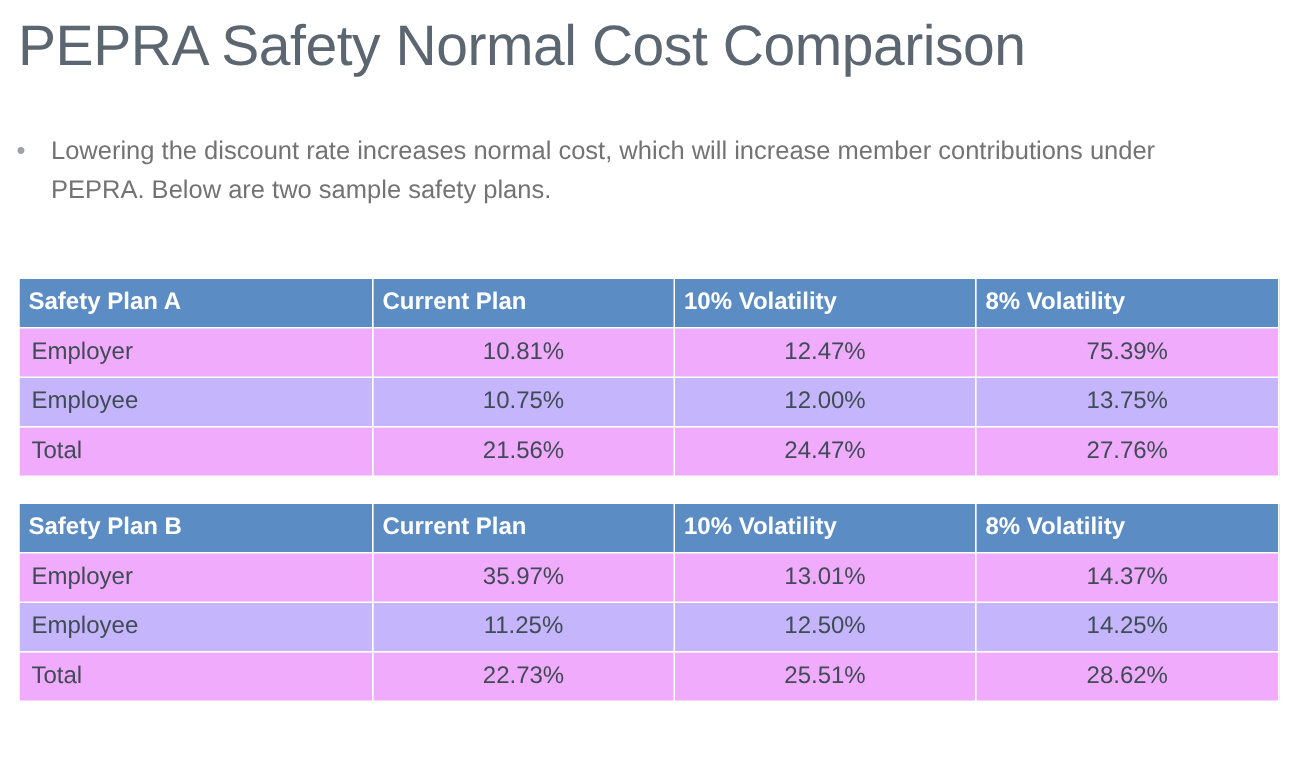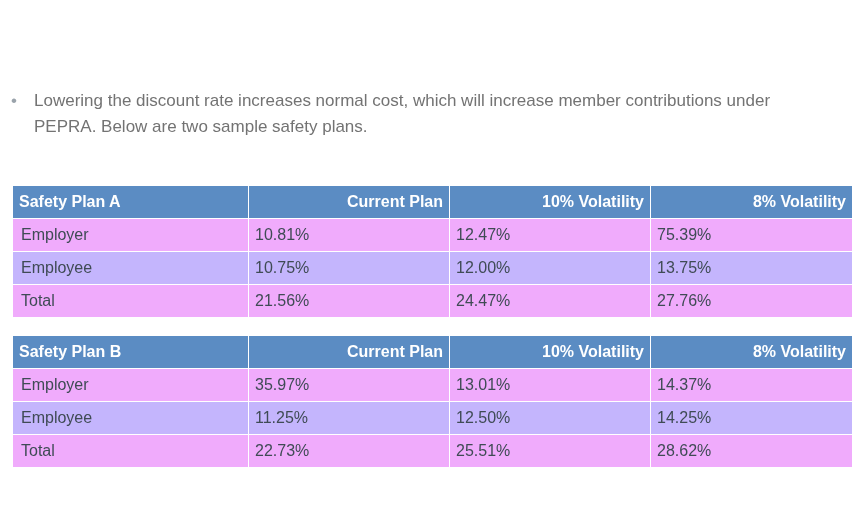--- a/index.html
+++ b/index.html
@@ -64,31 +64,32 @@
     border-collapse: collapse;
     table-layout: fixed;
     margin-bottom: 17px;
   }
   table.data-table th {
     background: #5b8cc3;
     color: #ffffff;
     font-size: 16px;
     font-weight: bold;
     height: 32px;
-    text-align: right;
+    text-align: left;
     border: 1px solid #ffffff;
     padding: 0 6px;
   }
   table.data-table th.first-col {
     text-align: left;
   }
   table.data-table td {
     font-size: 16px;
     color: #3f4b55;
     height: 32px;
+    text-align: center;
     border: 1px solid #ffffff;
     padding: 0 6px;
   }
   table.data-table td.label-cell {
     text-align: left;
     padding-left: 8px;
   }
   table.data-table tr.row-even td {
     background: #f0abfc;
   }
@@ -98,20 +99,21 @@
   col.c1 { width: 236px; }
   col.c2 { width: 201px; }
   col.c3 { width: 201px; }
   col.c4 { width: 202px; }
 </style>
 </head>
 <body>
 
 <div class="slide">
 
+  <div class="slide-title">PEPRA Safety Normal Cost Comparison</div>
 
   <div class="bullet-block">
     <span class="bullet-mark">•</span>
     <span class="bullet-text">Lowering the discount rate increases normal cost, which will increase member contributions under PEPRA. Below are two sample safety plans.</span>
   </div>
 
   <div class="tables">
 
     <table class="data-table">
       <colgroup>

